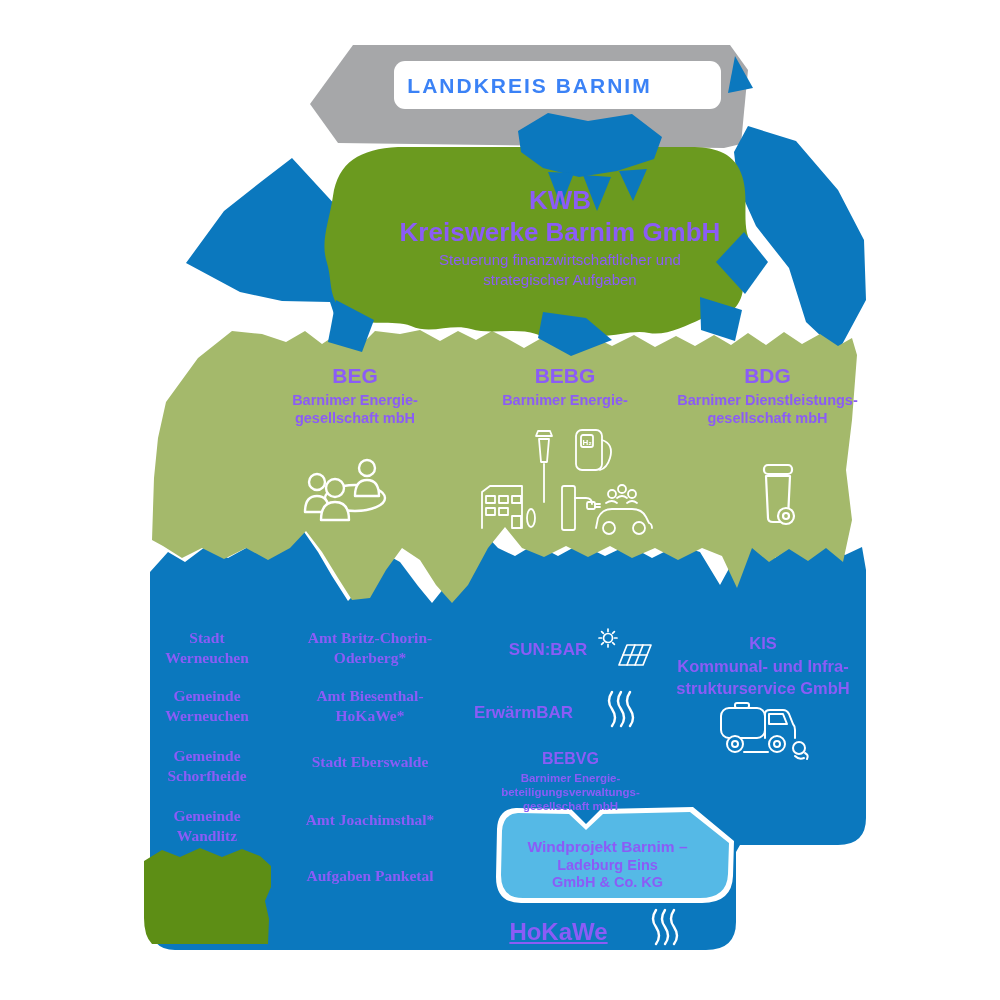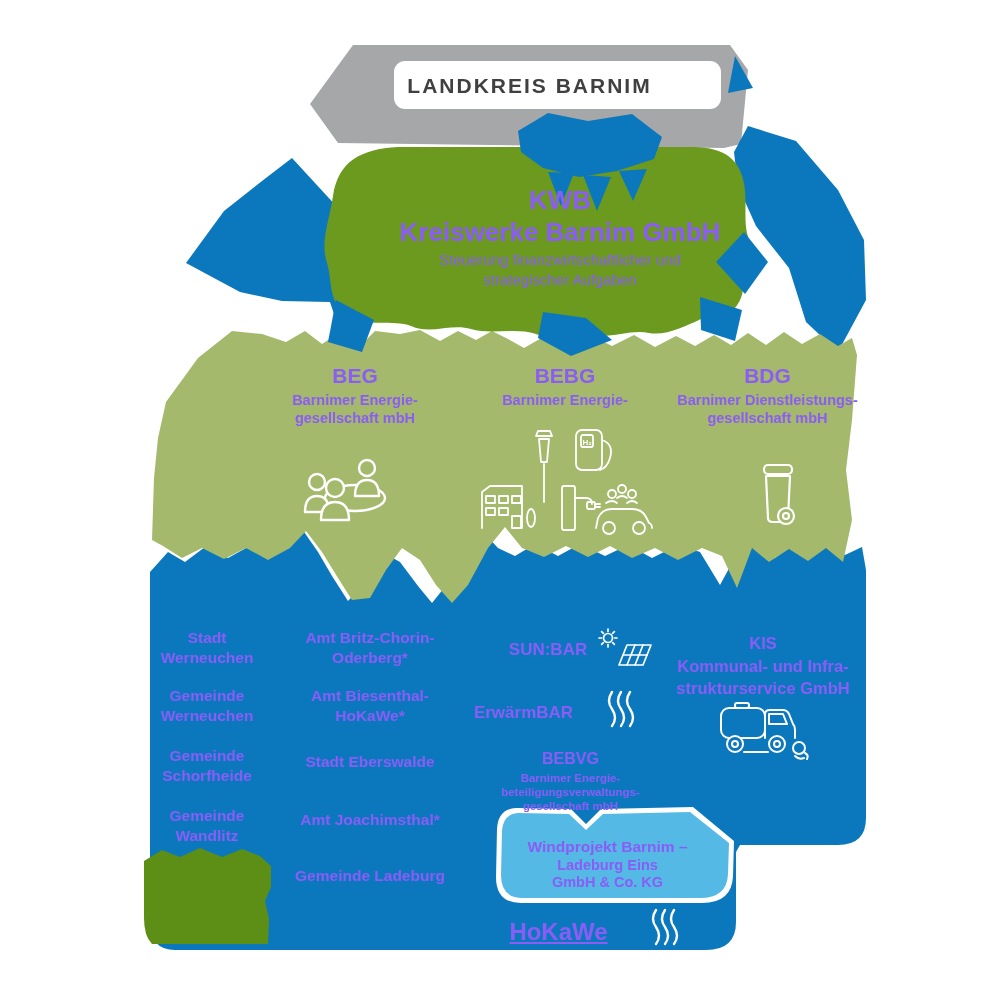--- a/index.html
+++ b/index.html
@@ -3,27 +3,27 @@
 <meta charset="utf-8">
 <style>
   html,body{margin:0;padding:0;background:#ffffff;}
   #stage{position:relative;width:1000px;height:1000px;background:#ffffff;overflow:hidden;
          font-family:"Liberation Sans",sans-serif;}
   #bg{position:absolute;left:0;top:0;width:1000px;height:1000px;}
   .t{position:absolute;color:#8b5cf6;font-weight:bold;text-align:center;
      font-family:"Liberation Sans",sans-serif;}
   .pill{position:absolute;left:394px;top:61px;width:327px;height:48px;background:#ffffff;
         border-radius:11px;}
-  .pill-label{left:394px;top:74px;width:271px;font-size:21px;letter-spacing:2px;color:#404040;}
+  .pill-label{left:394px;top:74px;width:271px;font-size:21px;letter-spacing:2px;color:#3b82f6;}
   .kwb-abbr{left:380px;top:185px;width:360px;font-size:26px;}
   .kwb-name{left:360px;top:217px;width:400px;font-size:26px;}
   .kwb-desc{left:360px;width:400px;font-size:15px;font-weight:normal;text-align:center;}
   .l2-abbr{font-size:21px;}
   .l2-sub{font-size:14.5px;line-height:18px;}
-  .muni{font-size:15.5px;line-height:20px;}
+  .muni{font-size:15.5px;line-height:20px;font-family:Liberation Serif, serif;}
   .sub-label{font-size:17px;}
   .bebvg-sub{font-size:11.5px;line-height:14px;}
   .icon{position:absolute;}
   .icon svg{display:block;}
 </style>
 </head>
 <body>
 
 <div id="stage">
 
@@ -157,21 +157,21 @@
     <div>Amt Biesenthal-</div>
     <div>HoKaWe*</div>
   </div>
   <div class="t muni" style="left:285px;top:752px;width:170px;">
     <div>Stadt Eberswalde</div>
   </div>
   <div class="t muni" style="left:285px;top:810px;width:170px;">
     <div>Amt Joachimsthal*</div>
   </div>
   <div class="t muni" style="left:285px;top:866px;width:170px;">
-    <div>Gemeinde Ladeburg</div>
+    <div>Aufgaben Panketal</div>
   </div>
 
   <div class="t sub-label" style="left:490px;top:640px;width:116px;">SUN:BAR</div>
   <div class="icon" style="left:597px;top:627px;">
     <svg width="56" height="42" viewBox="0 0 56 42" fill="none" stroke="#ffffff" stroke-width="1.7" stroke-linecap="round" stroke-linejoin="round">
       <circle cx="11" cy="11" r="4.5"></circle>
       <path d="M11,2 L11,4.5 M11,17.5 L11,20 M2,11 L4.5,11 M17.5,11 L20,11 M4.6,4.6 L6.4,6.4 M15.6,15.6 L17.4,17.4 M17.4,4.6 L15.6,6.4 M4.6,17.4 L6.4,15.6"></path>
       <path d="M22,38 L30,18 L54,18 L46,38 Z"></path>
       <path d="M38,18 L30,38 M46,18 L38,38 M26,28 L50,28"></path>
     </svg>

